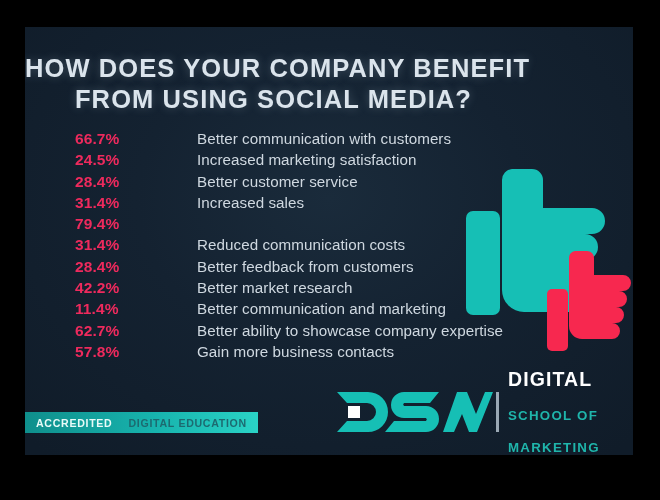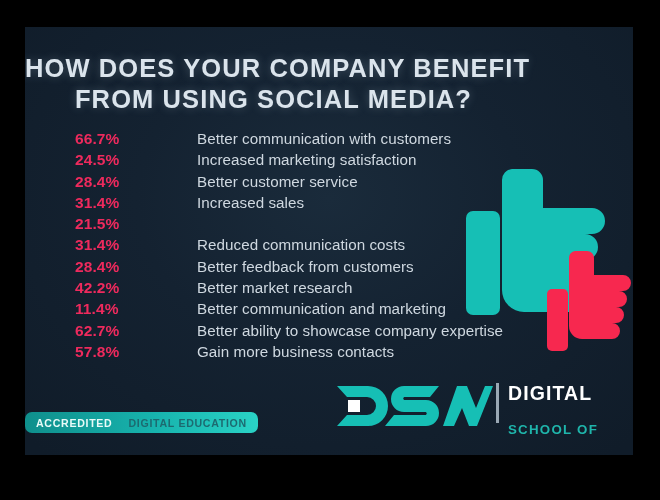--- a/index.html
+++ b/index.html
@@ -95,34 +95,33 @@
     left: 0px;
     top: 385px;
     height: 21px;
     padding: 0 11px 0 11px;
     display: inline-flex;
     align-items: center;
     background: linear-gradient(90deg, #0f8f8c 0%, #17b3ad 55%, #2ad3c6 100%);
     font-size: 10.6px;
     font-weight: bold;
     letter-spacing: 0.7px;
-    border-radius: 7px;
   }
   #accredited .acc-a { color: #e9fbf8; }
   #accredited .acc-b { color: #1d6a70; margin-left: 16px; }
 
   
   #logo {
     position: absolute;
     left: 310px;
     top: 356px;
     width: 285px;
     height: 58px;
     display: flex;
-    align-items: flex-start;
+    align-items: center;
   }
   #logo-mark { width: 158px; height: 46px; flex: 0 0 158px; }
   #logo-divider {
     width: 3px;
     height: 40px;
     background: #9aa8b4;
     margin: 0 9px 0 3px;
     flex: 0 0 3px;
   }
   #logo-words { line-height: 1; padding-top: 1px; }
@@ -170,21 +169,21 @@
         <span class="stat-pct">28.4%</span>
         <span class="stat-label">Better customer service</span>
       </div>
 
       <div class="stat-row">
         <span class="stat-pct">31.4%</span>
         <span class="stat-label">Increased sales</span>
       </div>
 
       <div class="stat-row">
-        <span class="stat-pct">21.5%</span>
+        <span class="stat-pct">79.4%</span>
       </div>
 
       <div class="stat-row">
         <span class="stat-pct">31.4%</span>
         <span class="stat-label">Reduced communication costs</span>
       </div>
 
       <div class="stat-row">
         <span class="stat-pct">28.4%</span>
         <span class="stat-label">Better feedback from customers</span>

